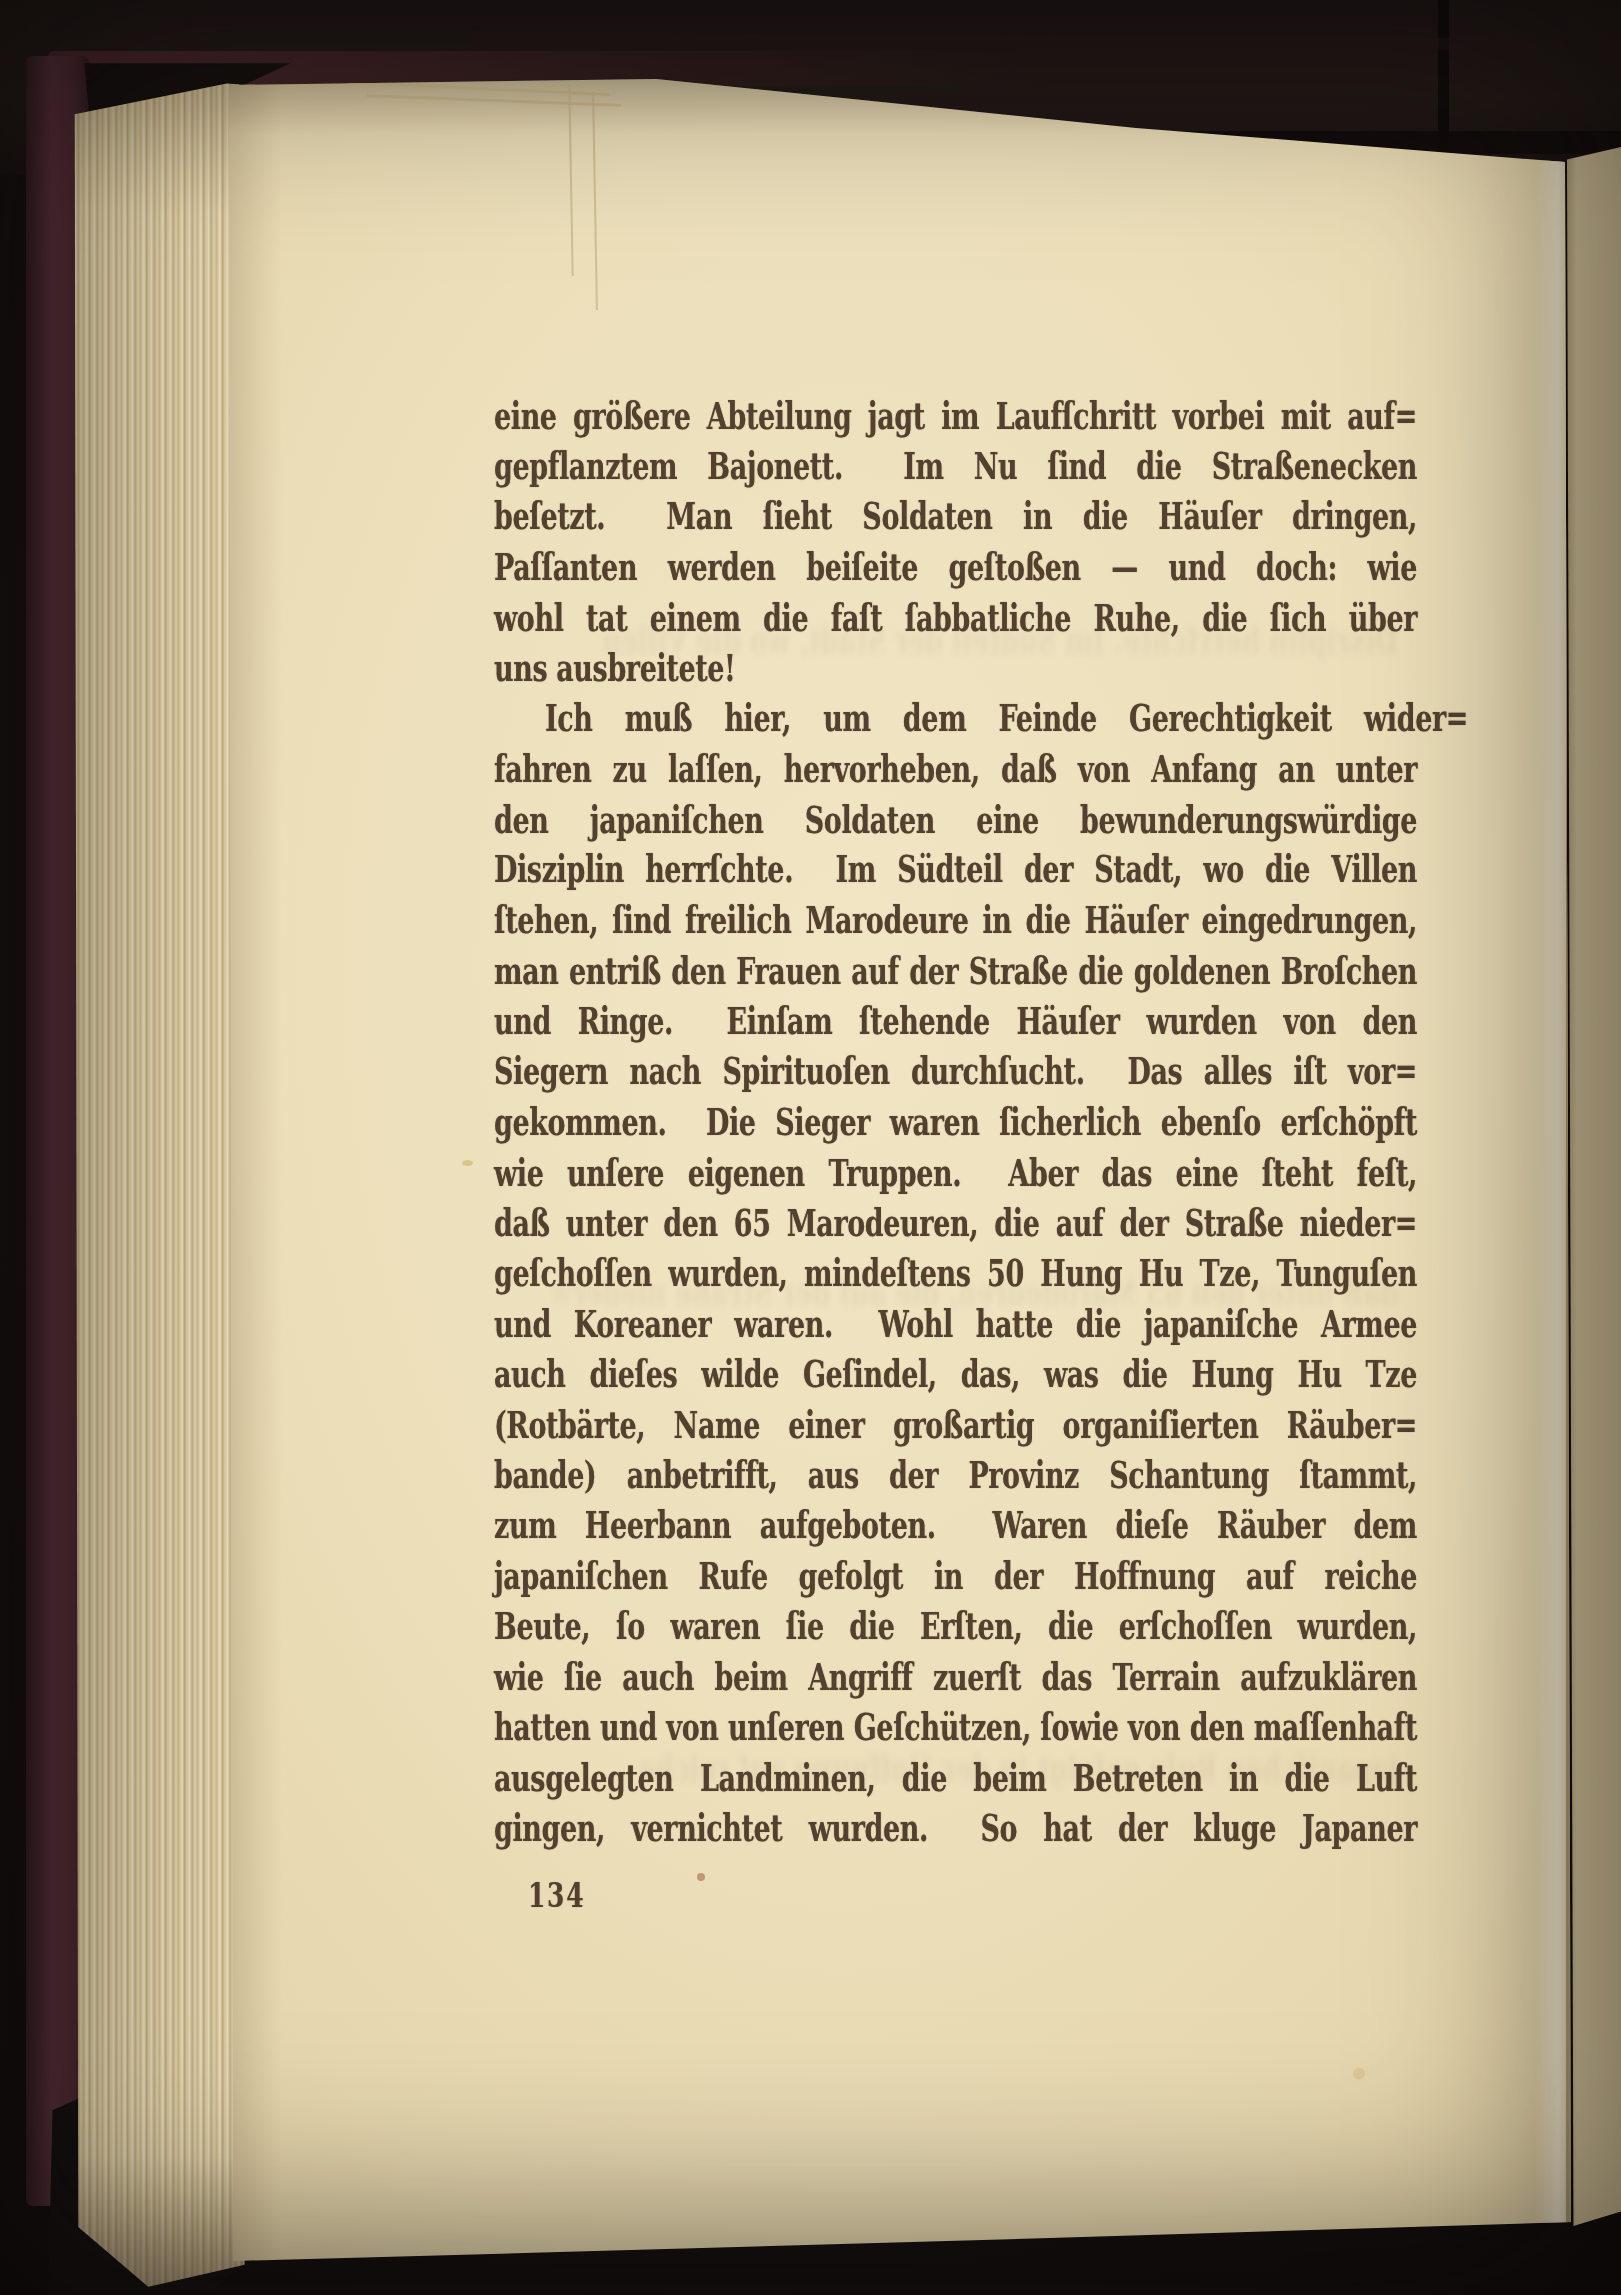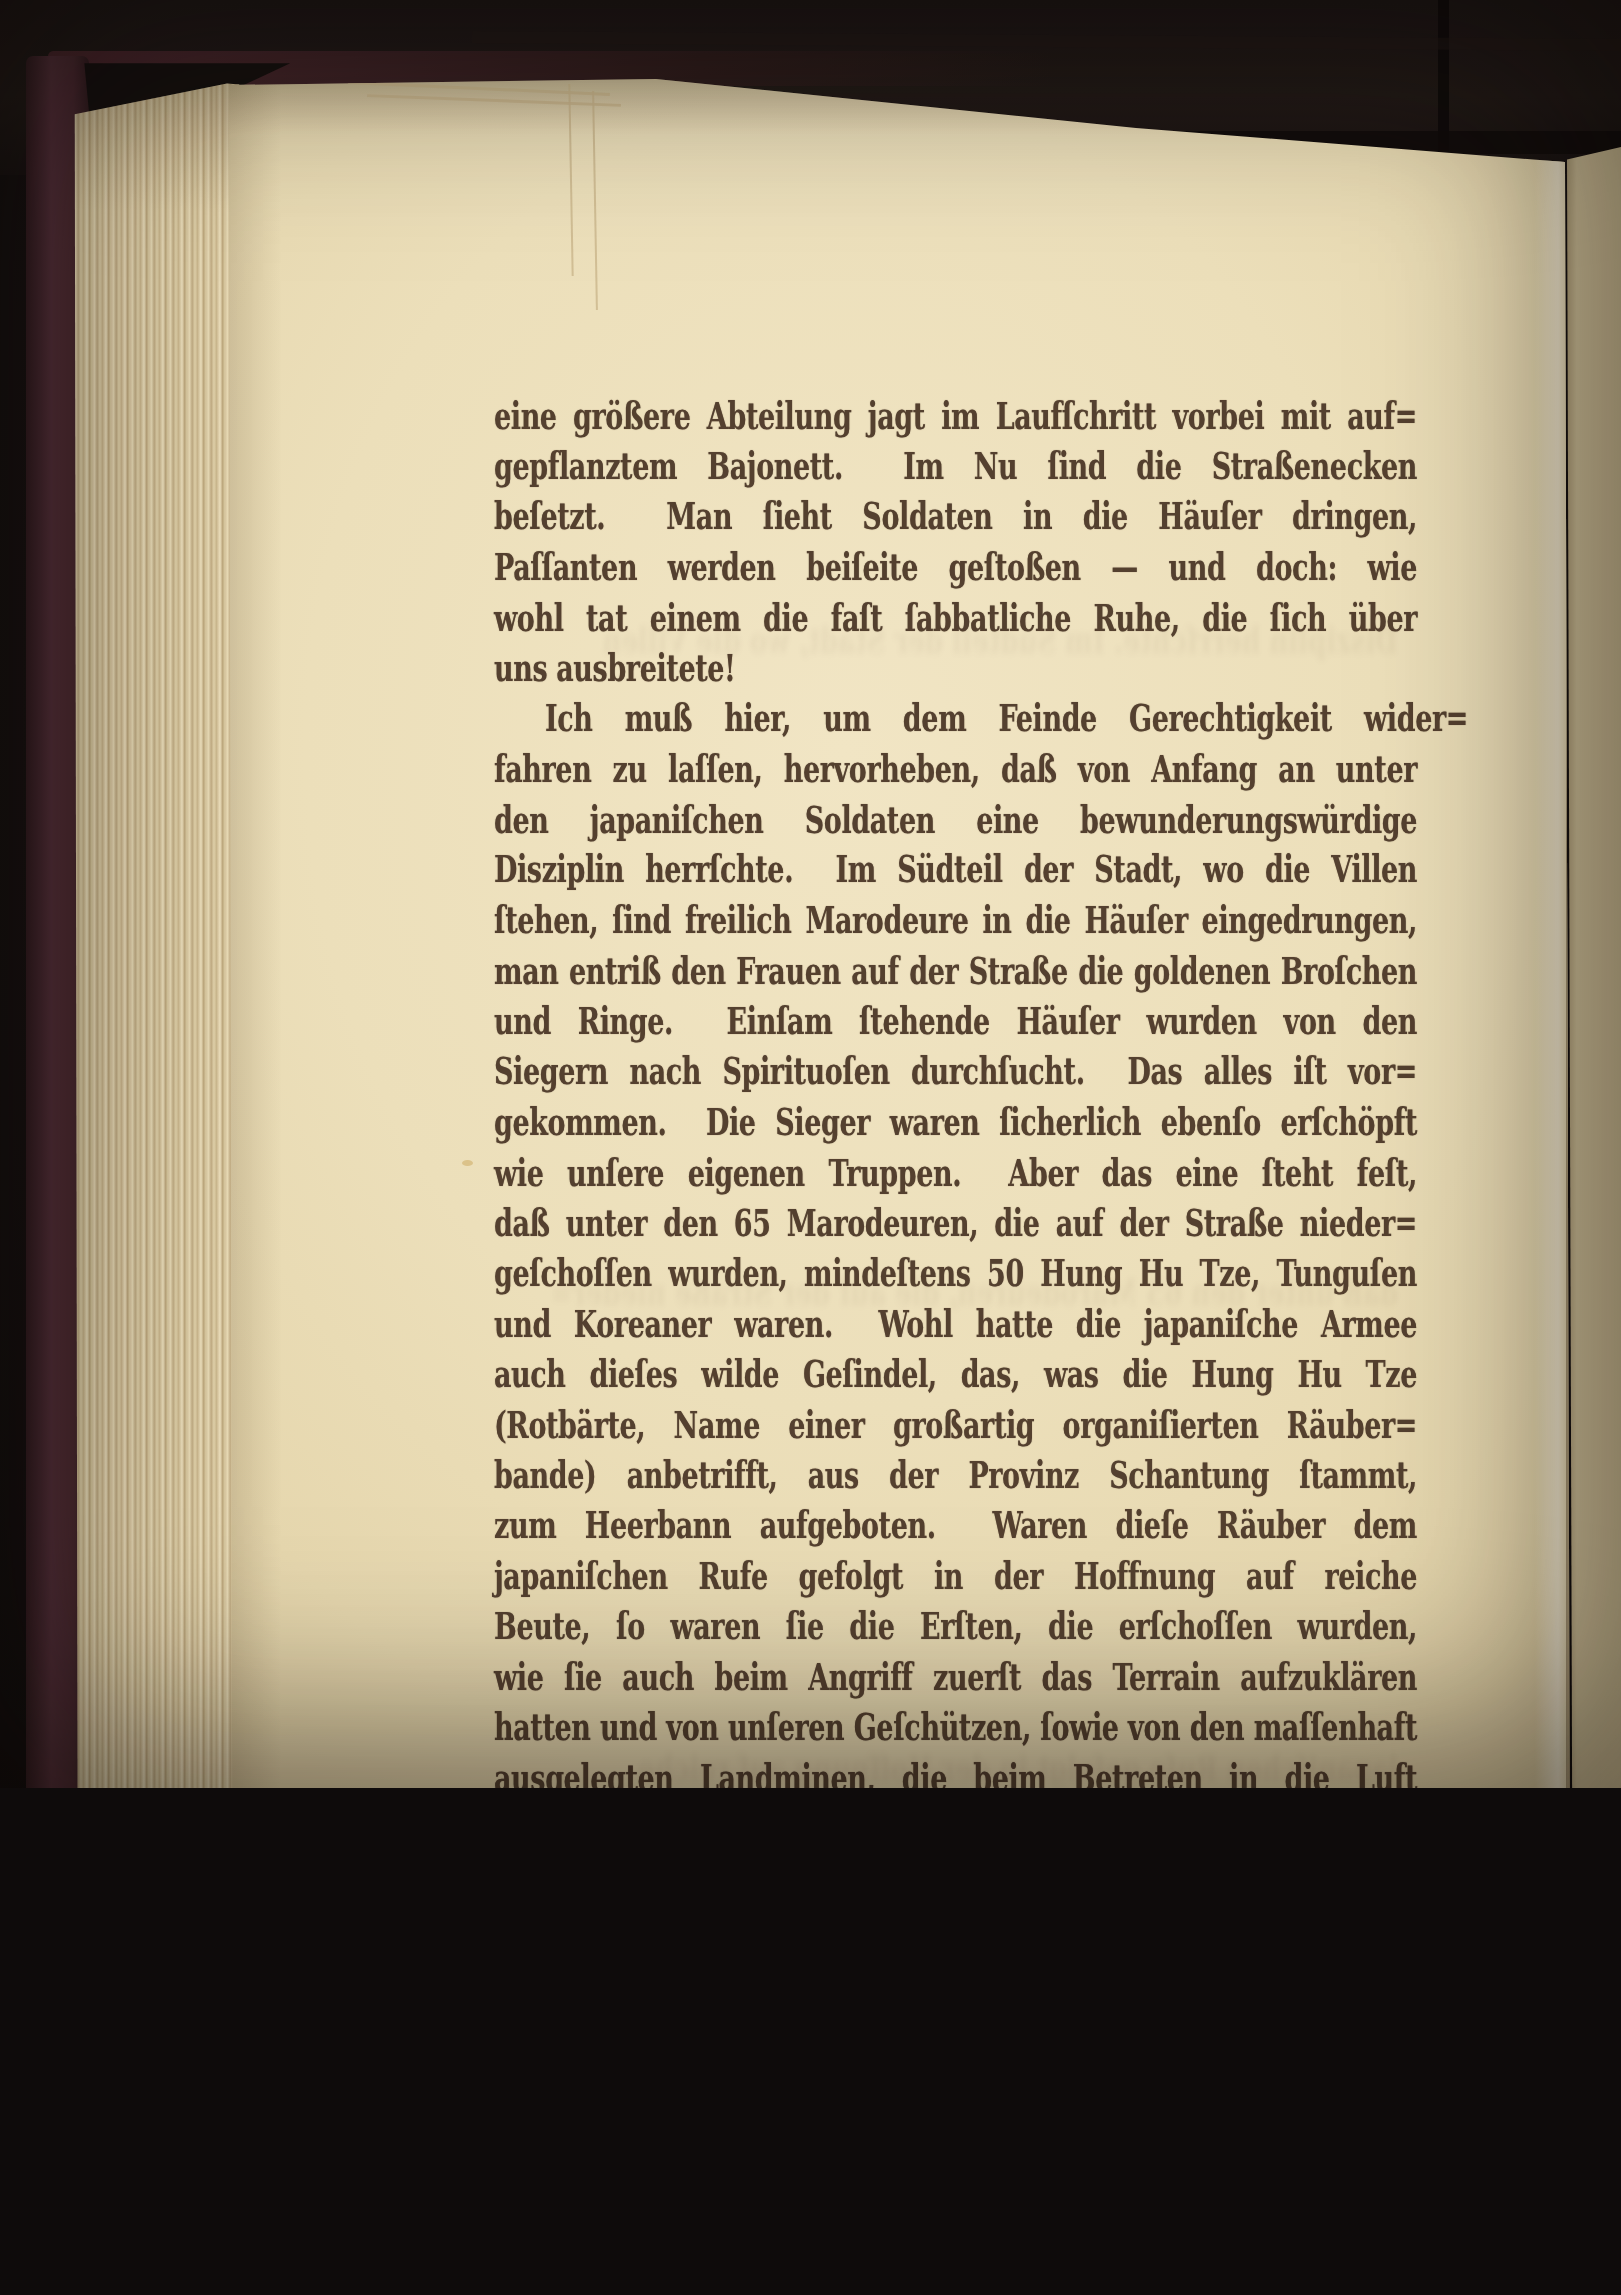--- a/index.html
+++ b/index.html
@@ -1,16 +1,16 @@
 <!DOCTYPE html>
 <html style="font-size:14px"><head>
 <meta charset="utf-8">
 <style>
   html,body{margin:0;padding:0;background:#0e0b0b;}
-  .scene{position:relative;width:1622px;height:1788px;overflow:hidden;
+  .scene{position:relative;width:1622px;height:2295px;overflow:hidden;
          font-family:"DejaVu Serif",serif;background:#171211;}
   .abs{position:absolute;}
 
   
   .backdrop{inset:0;background:
     radial-gradient(ellipse at 45% 40%, #1d1716 0%, #171211 55%, #100c0c 100%);}
   .top-band{left:0;top:0;width:1622px;height:175px;
     background:linear-gradient(180deg,#1e1716 0%,#221a17 55%,#191312 100%);}
   .seam-v{left:1438px;top:0;width:10.5px;height:156px;background:#0d0909;opacity:.8;}
   .ridge{left:647px;top:131px;width:975px;height:23px;background:#100c0b;opacity:.85;}

